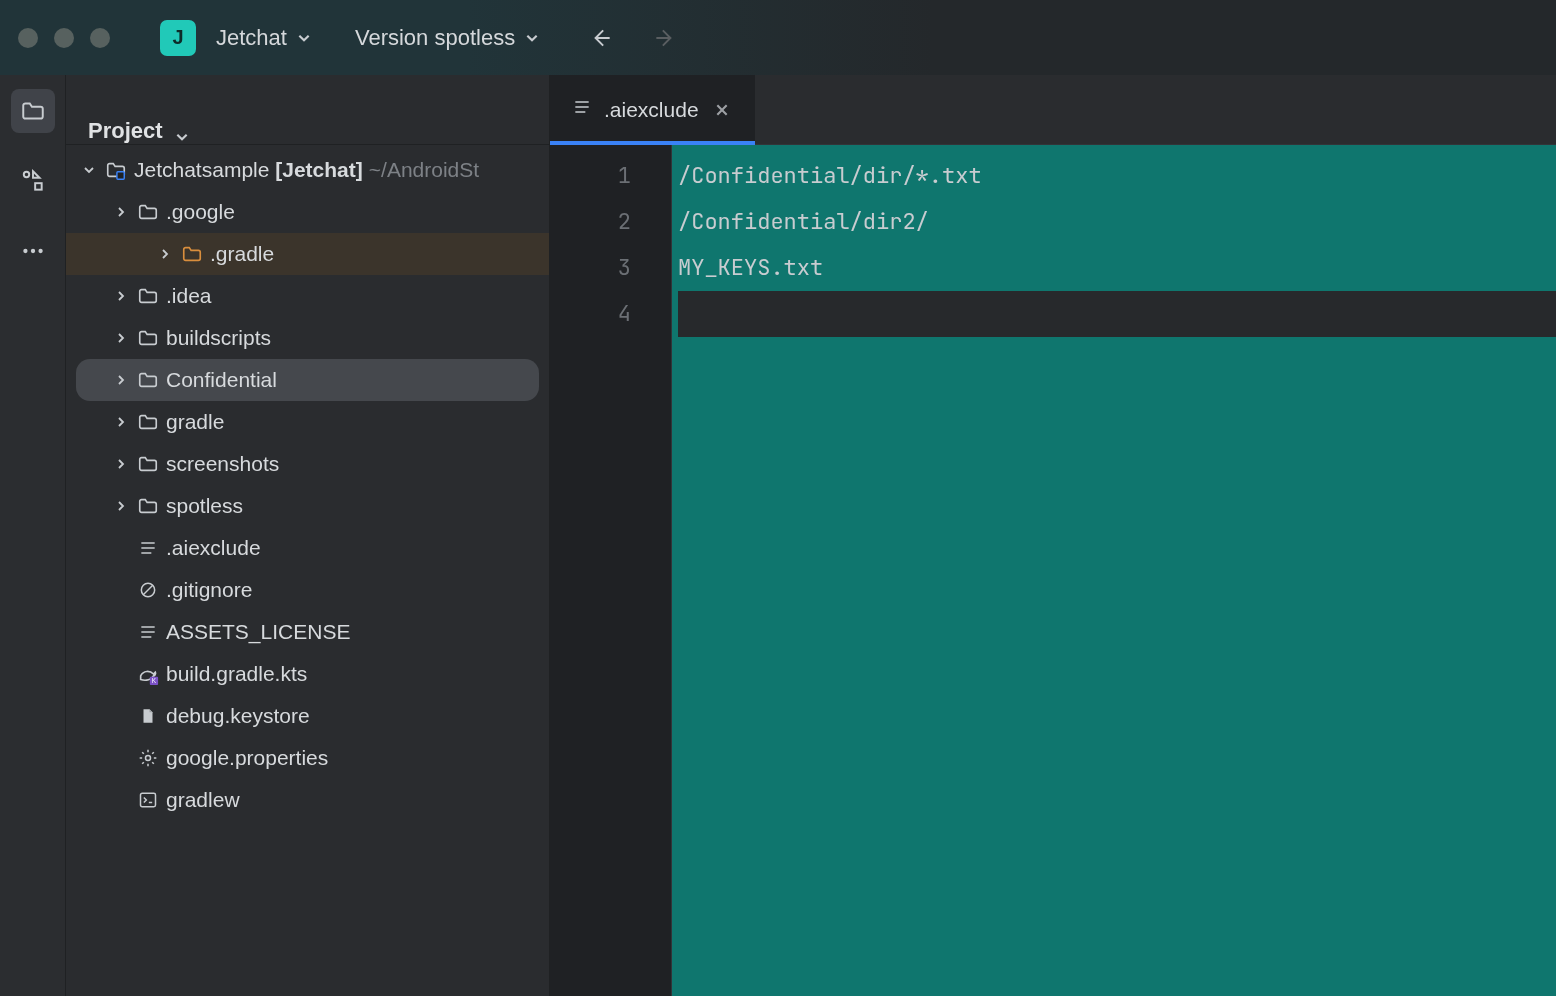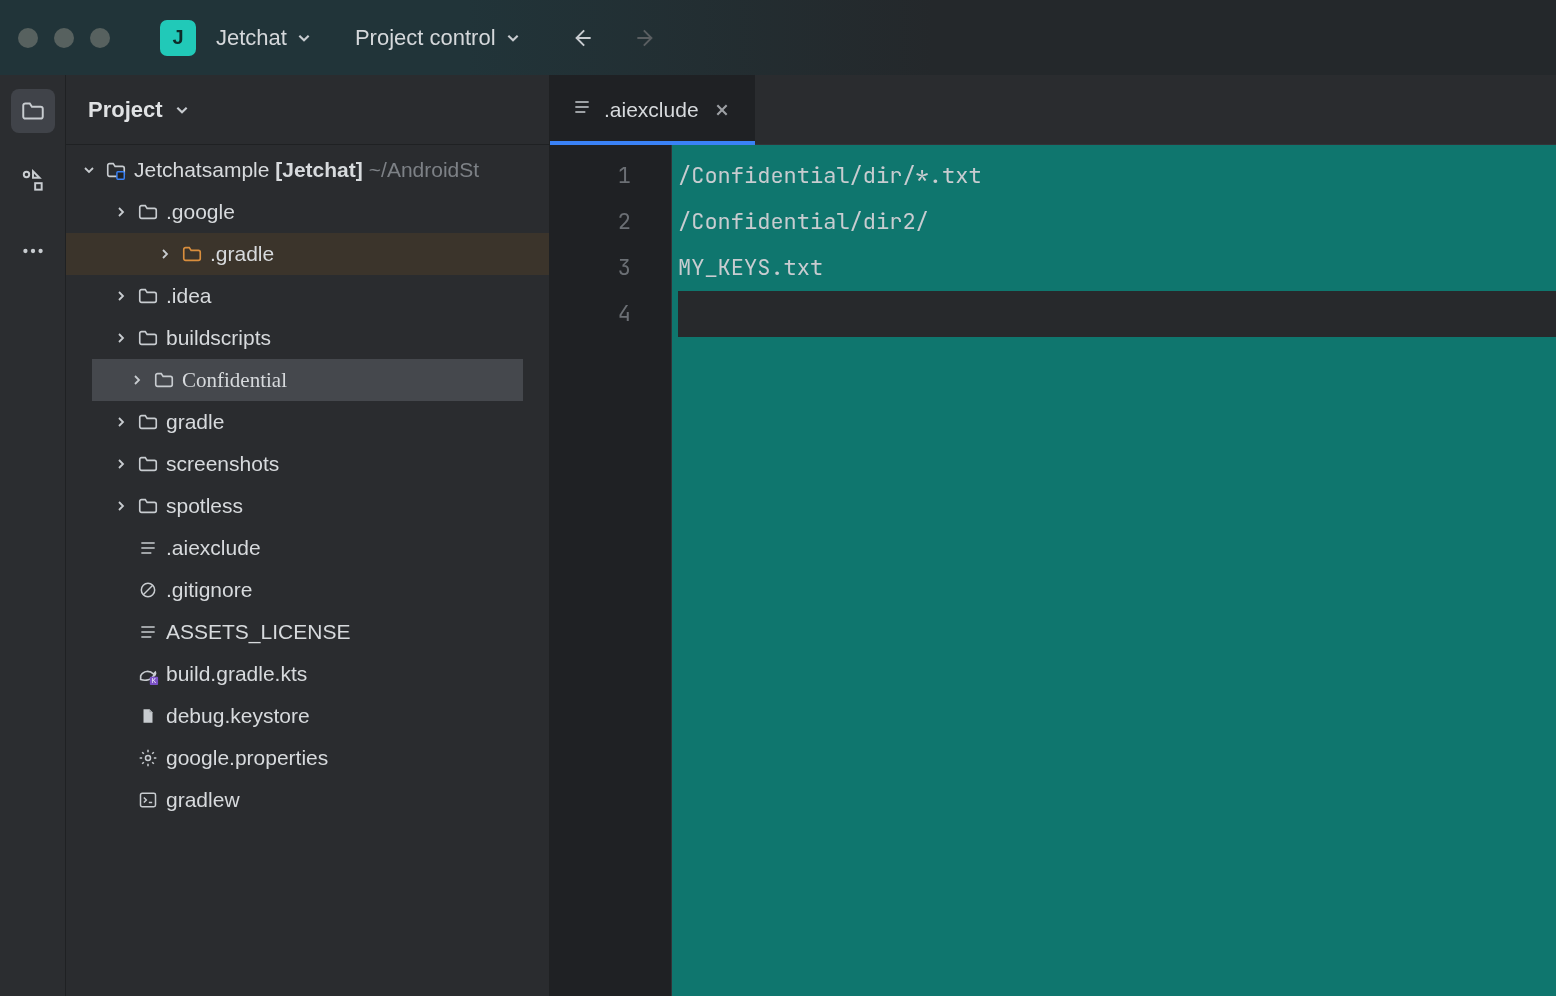--- a/index.html
+++ b/index.html
@@ -72,21 +72,21 @@
 .tool-btn svg { width: 26px; height: 26px; }
 
 .project-panel {
   width: 484px;
   background: #2a2c2f;
   border-right: 1px solid #1f2123;
   display:flex; flex-direction:column;
   overflow: hidden;
 }
 .panel-header {
-  height: 70px; display:flex; align-items:center;
+  height: 70px; display:flex; align-items:flex-end;
   padding-left: 22px; gap: 12px;
   font-size: 22px; font-weight: 600; color: #e0e2e4;
   border-bottom: 1px solid #1f2123;
 }
 .tree {
   padding-top: 4px;
   overflow: hidden;
 }
 .tree-row {
   display:flex; align-items:center;
@@ -96,23 +96,22 @@
   cursor:pointer;
   white-space: nowrap;
 }
 .tree-row.highlight-brown {
   background: #3b342b;
   color: #d7dadd;
   padding-left: 44px;
 }
 .tree-row.selected {
   background: #45484d;
-  border-radius: 0;
-  margin: 0 26px;
-  font-family: Liberation Serif, serif;
+  border-radius: 14px;
+  margin: 0 10px;
 }
 .tree-row.selected .indent { margin-left: -10px; }
 .tree-row .indent { display:inline-block; }
 .tree-row .caret {
   width: 26px; display:flex;align-items:center;justify-content:center;
 }
 .tree-row .caret svg { width: 12px; height: 12px; }
 .tree-row .icon {
   width: 28px; display:flex;align-items:center;justify-content:center;
 }
@@ -188,21 +187,21 @@
     <div class="traffic-light"></div>
   </div>
   <div class="proj-badge">J</div>
   <div class="tb-item project">
     <span>Jetchat</span>
     <svg class="chevron-down-svg" viewBox="0 0 12 12">
         <path d="M2 4 L6 8 L10 4" class="stroke-light"></path>
       </svg>
   </div>
   <div class="tb-item" style="margin-left:14px;">
-    <span>Project control</span>
+    <span>Version spotless</span>
     <svg class="chevron-down-svg" viewBox="0 0 12 12">
         <path d="M2 4 L6 8 L10 4" class="stroke-light"></path>
       </svg>
   </div>
   <div class="nav-arrows">
     <div class="nav-arrow">
       <svg viewBox="0 0 24 24">
           <path d="M14 5 L7 12 L14 19 M7 12 H20" class="stroke-light"></path>
         </svg>
     </div>

